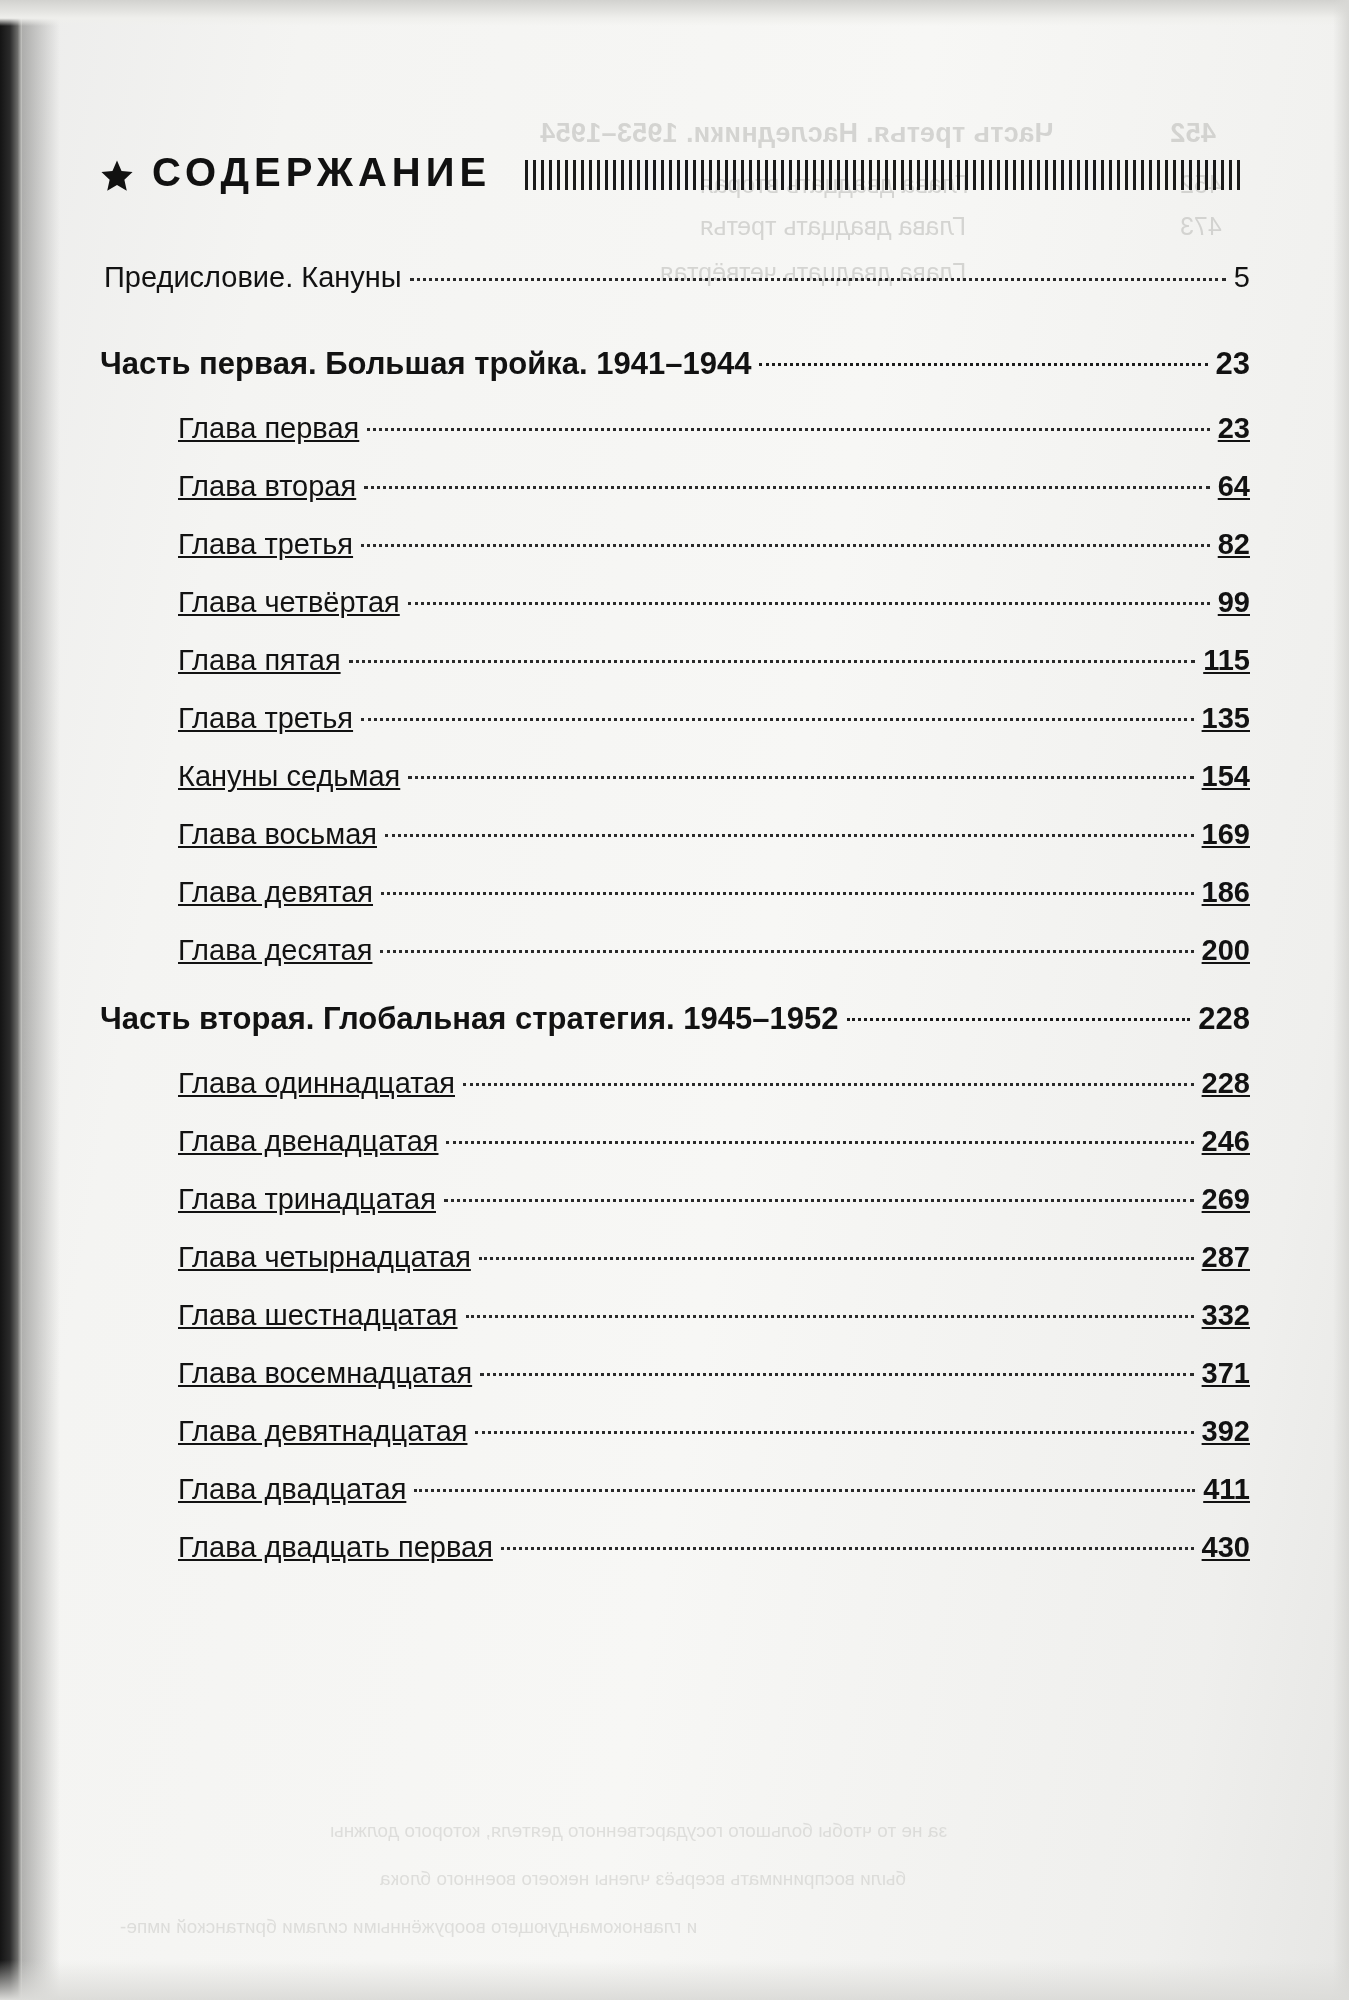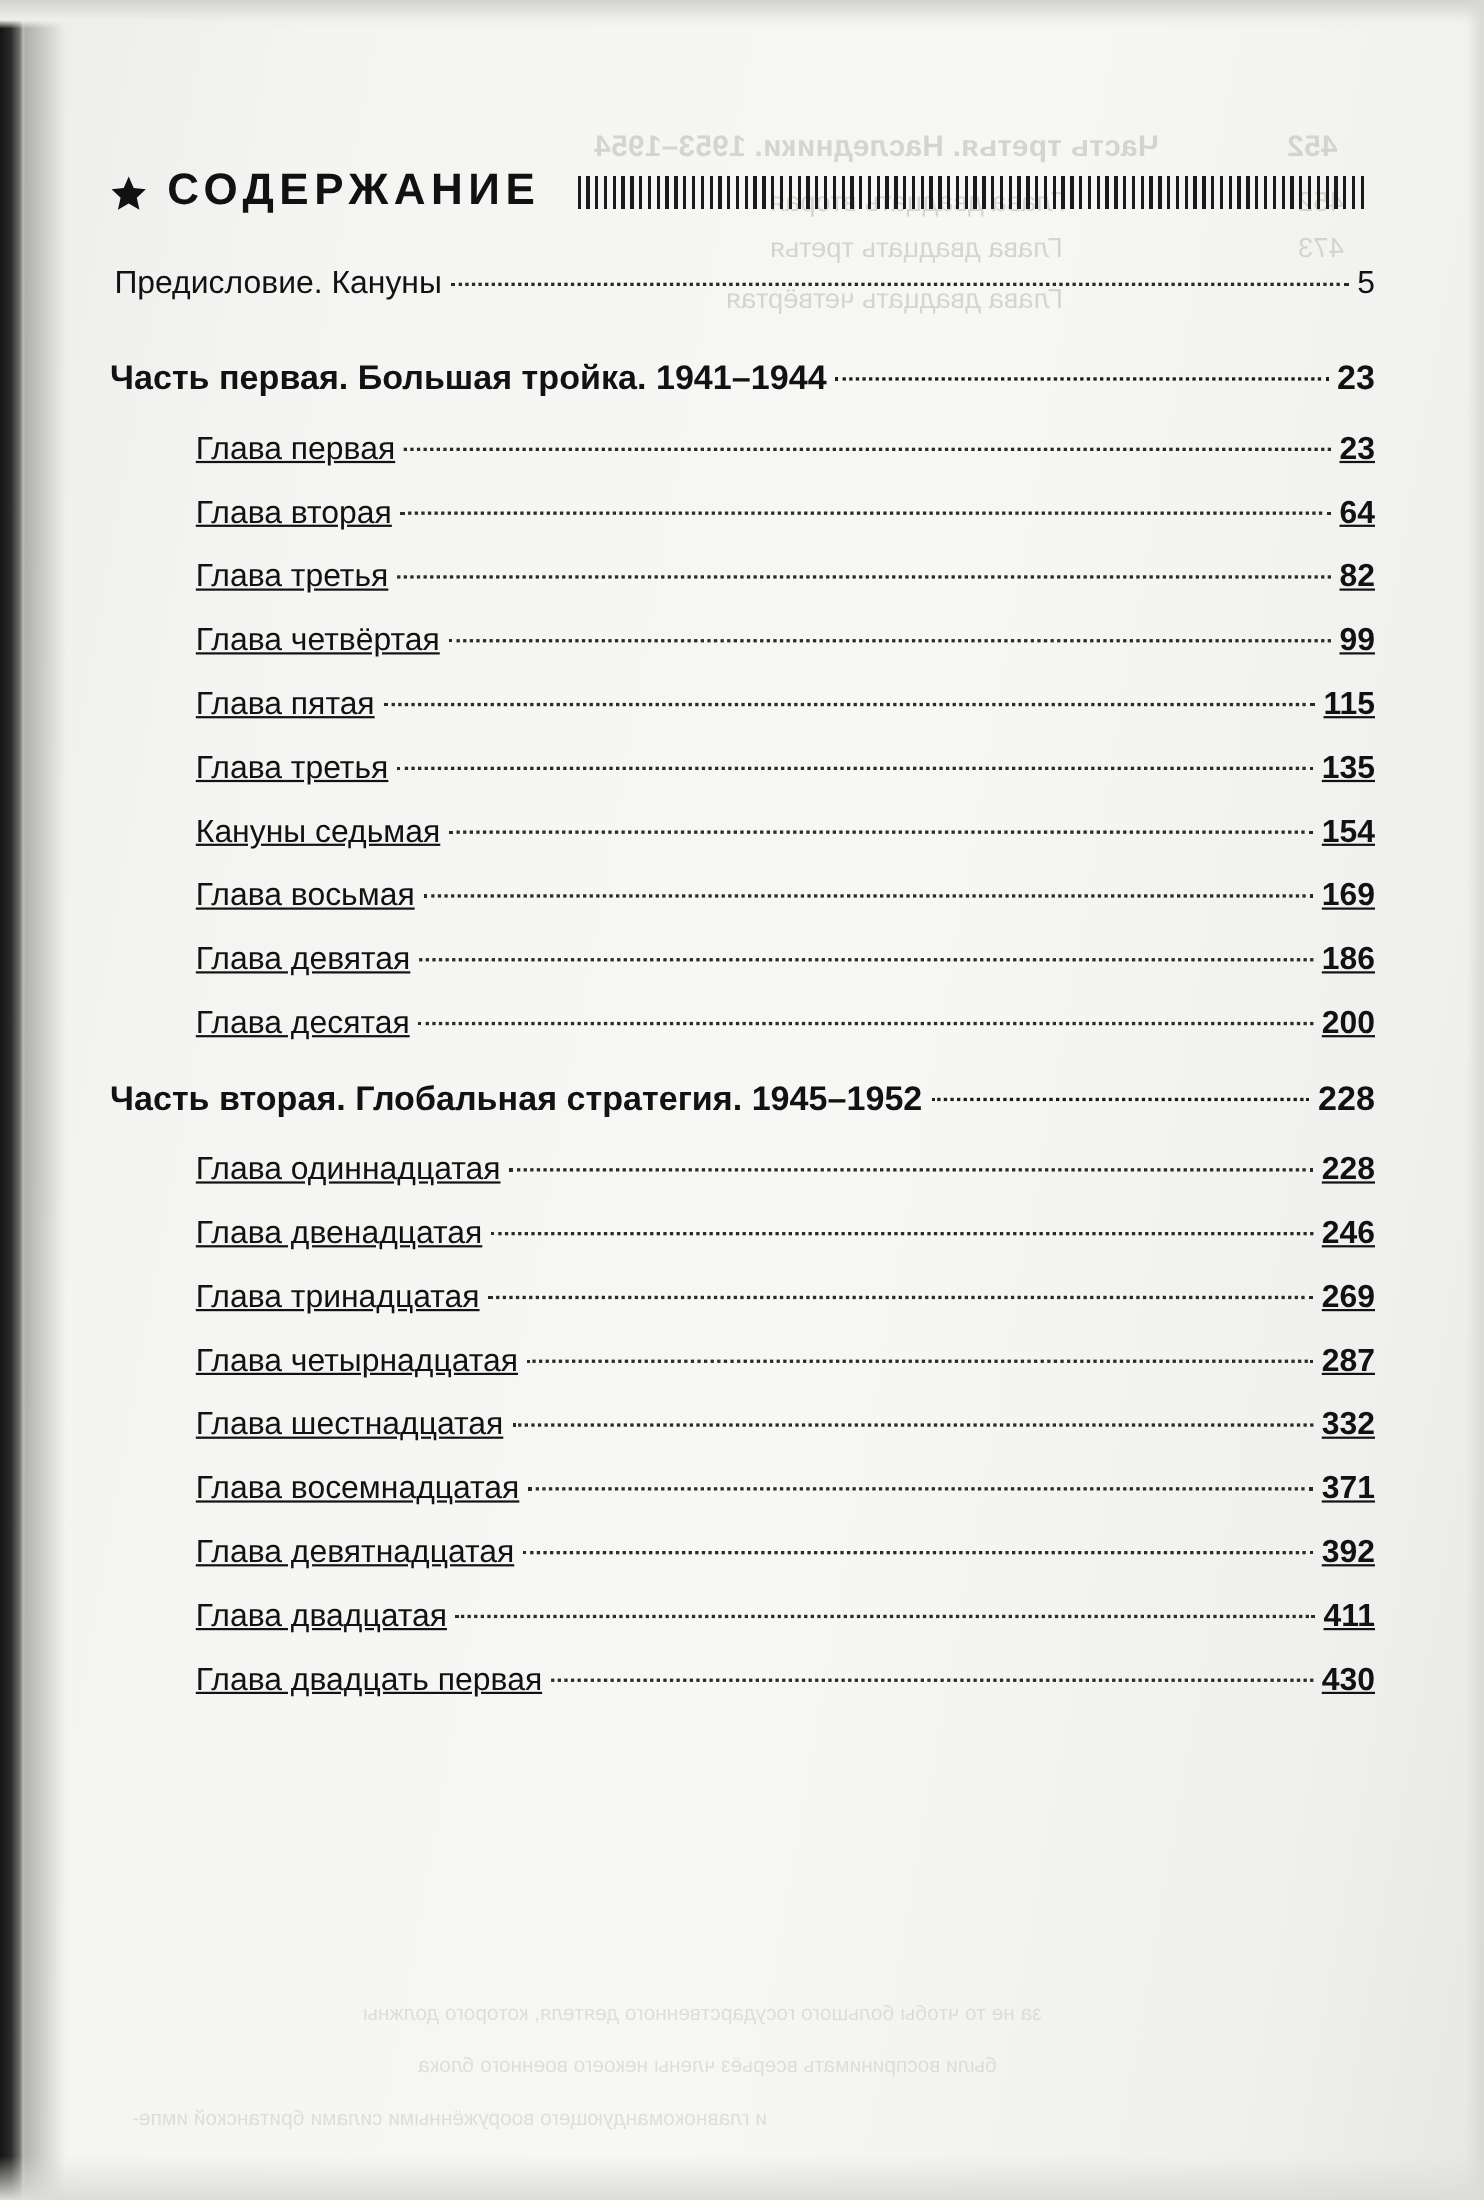--- a/index.html
+++ b/index.html
@@ -74,21 +74,21 @@
     position: absolute;
     left: 100px;
     top: 150px;
     width: 1150px;
   }
 
   .toc-header {
     display: flex;
     align-items: center;
     gap: 18px;
-    margin-bottom: 46px;
+    margin-bottom: 66px;
   }
   .star {
     width: 34px; height: 34px;
     flex: 0 0 auto;
     position: relative;
     top: 3px;
   }
   .toc-title {
     font-size: 40px;
     font-weight: 700;

